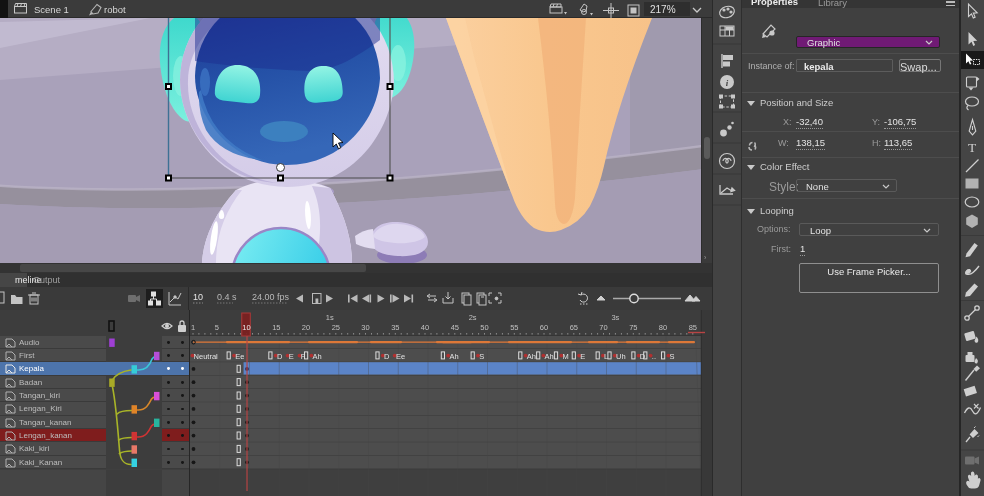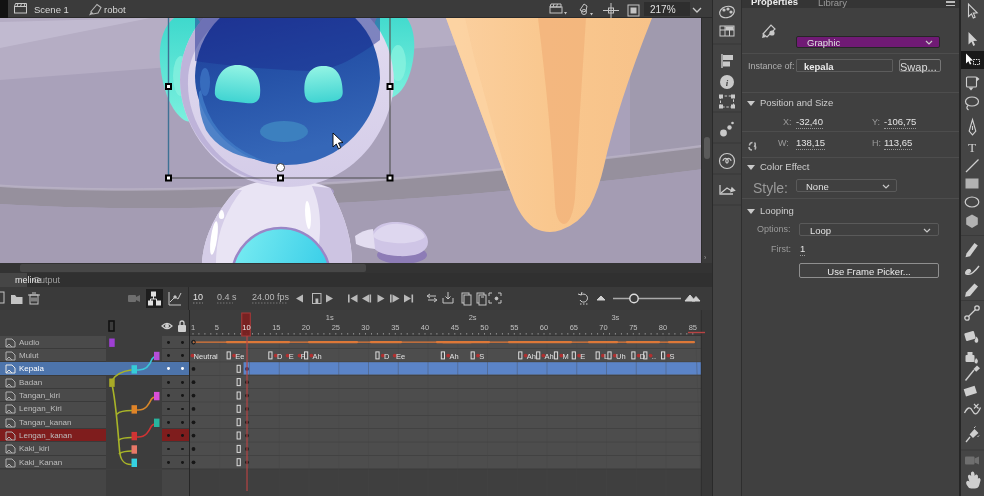--- a/index.html
+++ b/index.html
@@ -248,21 +248,21 @@
             <path d="M1,9 l3,-3 l3,3" fill="none" stroke="#b0b0b0" stroke-width="1"></path>
           </svg>
           <div class="txt" style="left:19px;top:2px;font-size:8px;color:#bdbdbd">Audio</div>
           <div class="abs" style="left:105.5px;top:0;width:56px;height:13.35px;background:#3d3d3d"></div>
         </div>
         <div class="abs" style="left:0;top:13.35px;width:190px;height:13.35px;background:#4a4a4a;border-bottom:1px solid #3a3a3a">
           <svg class="abs" style="left:5px;top:2px" width="11" height="10" viewBox="0 0 11 10">
             <path d="M1,1 h6 l3,3 v5 h-9 Z" fill="none" stroke="#b0b0b0" stroke-width="1"></path>
             <path d="M1,9 l3,-3 l3,3" fill="none" stroke="#b0b0b0" stroke-width="1"></path>
           </svg>
-          <div class="txt" style="left:19px;top:2px;font-size:8px;color:#bdbdbd">Mulut</div>
+          <div class="txt" style="left:19px;top:2px;font-size:8px;color:#bdbdbd">First</div>
           <div class="abs" style="left:105.5px;top:0;width:56px;height:13.35px;background:#3d3d3d"></div>
         </div>
         <div class="abs" style="left:0;top:26.70px;width:190px;height:13.35px;background:#4d74ab;border-bottom:1px solid #3a3a3a">
           <svg class="abs" style="left:5px;top:2px" width="11" height="10" viewBox="0 0 11 10">
             <path d="M1,1 h6 l3,3 v5 h-9 Z" fill="none" stroke="#e8e8e8" stroke-width="1"></path>
             <path d="M1,9 l3,-3 l3,3" fill="none" stroke="#e8e8e8" stroke-width="1"></path>
           </svg>
           <div class="txt" style="left:19px;top:2px;font-size:8px;color:#ffffff">Kepala</div>
         </div>
         <div class="abs" style="left:0;top:40.05px;width:190px;height:13.35px;background:#4a4a4a;border-bottom:1px solid #3a3a3a">
@@ -712,42 +712,42 @@
   </svg>
   <div class="txt" style="left:36px;top:138px;font-size:9px;color:#9a9a9a">W:</div>
   <div class="txt" style="left:54px;top:137px;font-size:9.5px;color:#e4e4e4;border-bottom:1px dotted #999;padding-bottom:1px">138,15</div>
   <div class="txt" style="left:130px;top:138px;font-size:9px;color:#9a9a9a">H:</div>
   <div class="txt" style="left:142px;top:137px;font-size:9.5px;color:#e4e4e4;border-bottom:1px dotted #999;padding-bottom:1px">113,65</div>
   <div class="abs" style="left:0;top:156.5px;width:217px;height:1px;background:#4d4d4d"></div>
   <svg class="abs" style="left:5px;top:164px" width="8" height="6">
         <path d="M0,1 h8 l-4,5 Z" fill="#c9c9c9"></path>
       </svg>
   <div class="txt" style="left:18px;top:161px;font-size:9.5px;color:#cdcdcd">Color Effect</div>
-  <div class="txt" style="left:11px;top:180px;font-size:14px;color:#9a9a9a">Style:</div>
+  <div class="txt" style="left:27px;top:180px;font-size:12px;color:#9a9a9a">Style:</div>
   <div class="abs" style="left:54px;top:178.5px;width:101px;height:13px;border:1px solid #5a5a5a;border-radius:2px">
     <div class="txt" style="left:9px;top:1px;font-size:9.5px;color:#e0e0e0">None</div>
     <svg class="abs" style="right:6px;top:4px" width="8" height="6">
           <path d="M1,1 l3,3 l3,-3" stroke="#c9c9c9" fill="none" stroke-width="1.2"></path>
         </svg>
   </div>
   <div class="abs" style="left:0;top:197.5px;width:217px;height:1px;background:#4d4d4d"></div>
   <svg class="abs" style="left:5px;top:208px" width="8" height="6">
         <path d="M0,1 h8 l-4,5 Z" fill="#c9c9c9"></path>
       </svg>
   <div class="txt" style="left:18px;top:205px;font-size:9.5px;color:#cdcdcd">Looping</div>
   <div class="txt" style="left:15px;top:224px;font-size:9px;color:#9a9a9a">Options:</div>
   <div class="abs" style="left:57px;top:222.5px;width:140px;height:13px;border:1px solid #5a5a5a;border-radius:2px">
     <div class="txt" style="left:10px;top:1px;font-size:9.5px;color:#e4e4e4">Loop</div>
     <svg class="abs" style="right:7px;top:4px" width="8" height="6">
           <path d="M1,1 l3,3 l3,-3" stroke="#c9c9c9" fill="none" stroke-width="1.2"></path>
         </svg>
   </div>
   <div class="txt" style="left:29px;top:244px;font-size:9px;color:#9a9a9a">First:</div>
   <div class="txt" style="left:58px;top:243px;font-size:9.5px;color:#e4e4e4;border-bottom:1px dotted #999;padding-bottom:1px">1</div>
-  <div class="abs" style="left:57px;top:263px;width:140px;height:15px;border:1px solid #8f8f8f;border-radius:2px">
+  <div class="abs" style="left:57px;top:263px;width:140px;height:30px;border:1px solid #8f8f8f;border-radius:2px">
     <div class="txt" style="left:0;top:2px;width:138px;text-align:center;font-size:9.5px;color:#ececec">Use Frame Picker...</div>
   </div>
 </div>
 
 <div class="abs" style="left:959px;top:0;width:25px;height:496px;background:#454545;border-left:2px solid #262626">
 <svg width="23" height="496" viewBox="0 0 23 496">
 <rect x="0" y="51" width="23" height="18" fill="#191919"></rect>
 <path d="M7.5,4 L7.5,16.5 L10.5,13.8 L12.3,17.9 L14.1,17.1 L12.3,13.1 L16.2,12.8 Z" fill="none" stroke="#cfcfcf" stroke-width="1.1"></path>
 <path d="M7.5,32 L7.5,44.5 L10.5,41.8 L12.3,45.9 L14.1,45.1 L12.3,41.1 L16.2,40.8 Z" fill="#cfcfcf"></path>
 <g>

